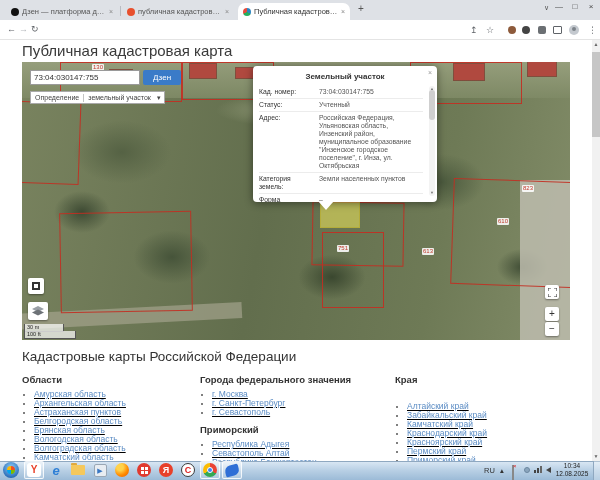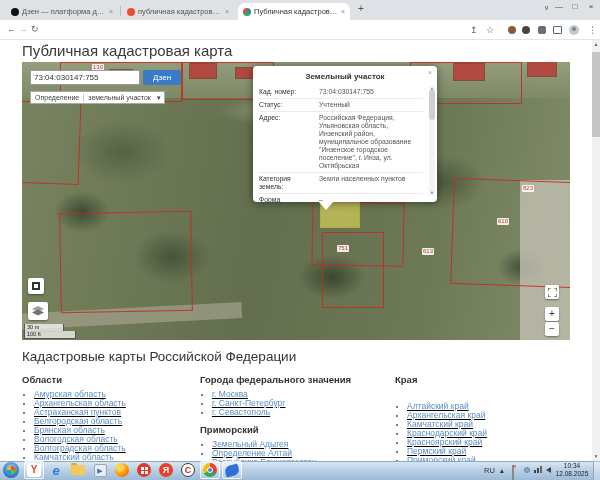--- a/index.html
+++ b/index.html
@@ -311,30 +311,30 @@
 
   
   <div class="abs colttl" style="left:200px;top:374px;">Города федерального значения</div>
   <ul class="abs dirlist" style="left:200px;top:390px;">
     <li>г. Москва</li>
     <li>г. Санкт-Петербург</li>
     <li>г. Севастополь</li>
   </ul>
   <div class="abs colttl" style="left:200px;top:424px;">Приморский</div>
   <ul class="abs dirlist" style="left:200px;top:440px;">
-    <li>Земельный Адыгея</li>
-    <li>Определение Алтай</li>
+    <li>Республика Адыгея</li>
+    <li>Севастополь Алтай</li>
     <li>Республика Башкортостан</li>
   </ul>
 
   
   <div class="abs colttl" style="left:395px;top:374px;">Края</div>
   <ul class="abs dirlist" style="left:395px;top:402px;">
     <li>Алтайский край</li>
-    <li>Архангельская край</li>
+    <li>Забайкальский край</li>
     <li>Камчатский край</li>
     <li>Краснодарский край</li>
     <li>Красноярский край</li>
     <li>Пермский край</li>
     <li>Приморский край</li>
     <li>Ставропольский край</li>
   </ul>
 
   
   <div class="abs pgscroll"></div>

